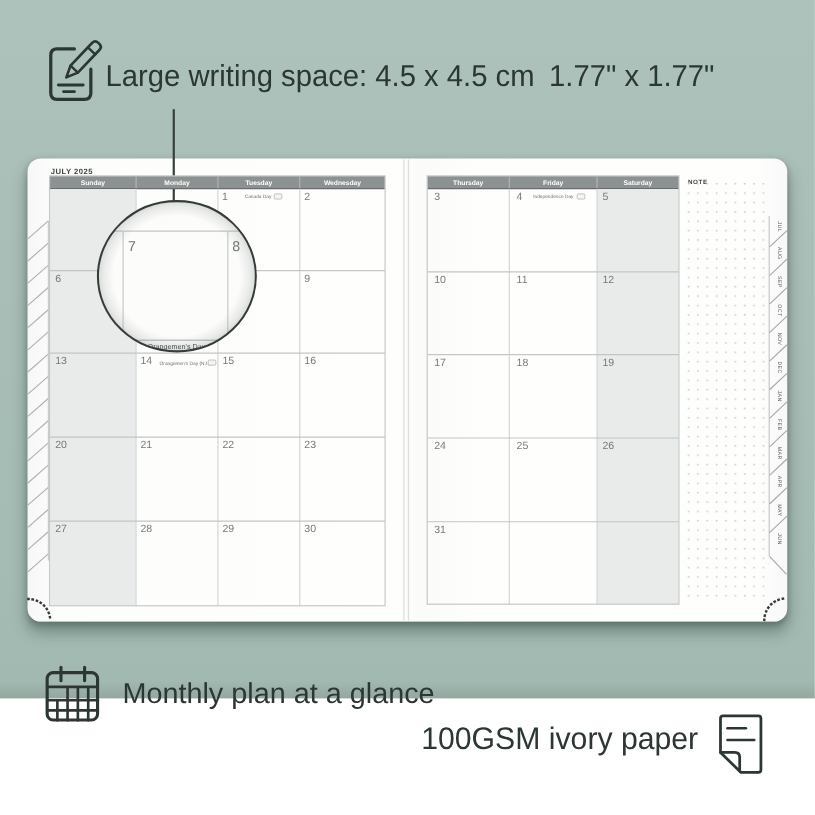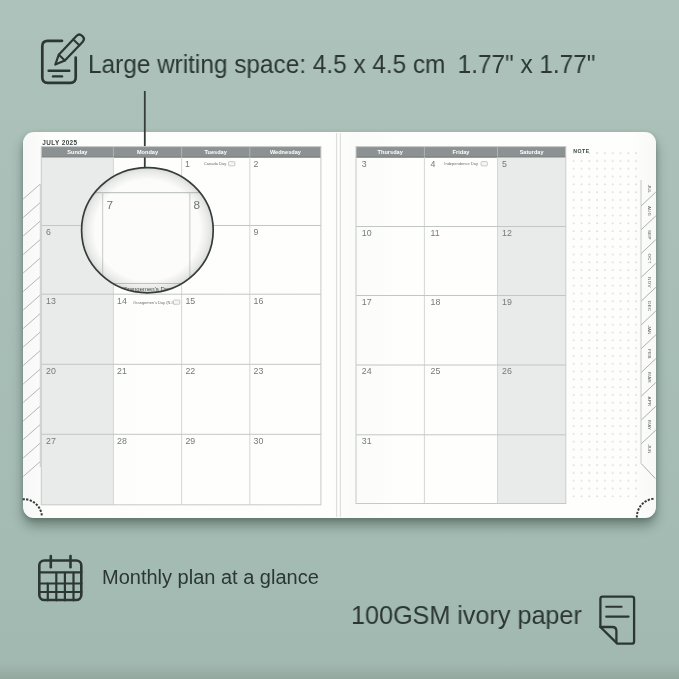--- a/index.html
+++ b/index.html
@@ -1,33 +1,33 @@
 <!DOCTYPE html>
 <html><head>
 <meta charset="utf-8">
 <style>
   html,body{margin:0;padding:0;}
   body{width:679px;height:679px;overflow:hidden;font-family:"Liberation Sans",sans-serif;-webkit-font-smoothing:antialiased;}
-  #stage{position:relative;width:679px;height:679px;background:linear-gradient(180deg,#acc2bb 0%,#a8beb7 40%,#a4bbb3 84%,#a2b9b1 97.5%,#93a89f 100%);}
+  #stage{position:relative;width:679px;height:582px;background:linear-gradient(180deg,#acc2bb 0%,#a8beb7 40%,#a4bbb3 84%,#a2b9b1 97.5%,#93a89f 100%);}
   .abs{position:absolute;}
   svg.abs{transform:translateZ(0);}
   .bigtext{will-change:transform;}
   .bigtext{color:#2c3734;white-space:pre;transform-origin:left top;line-height:1;}
 </style>
 </head>
 <body>
 <div id="stage">
 
   <div class="abs" style="left:23px;top:132px;width:633px;height:386px;border-radius:11px;box-shadow:0 8px 12px rgba(35,55,47,0.40),0 2px 4px rgba(35,55,47,0.25);"></div>
 
   <div class="abs" style="left:23px;top:132px;width:633px;height:386px;border-radius:11px;background:linear-gradient(90deg,#f6f7f6 0%,#fdfdfc 4%,#fefefd 48%,#fbfbfa 52%,#fefefd 60%,#fefefd 96%,#f7f8f7 100%);"></div>
 
   <div class="abs bigtext" style="left:87.6px;top:51.6px;font-size:25.2px;transform:scaleX(0.967);">Large writing space: 4.5 x 4.5 cm 1.77" x 1.77"</div>
 
-  <div class="abs bigtext" style="left:102px;top:567.4px;font-size:20px;">Monthly plan at a glance</div>
+  <div class="abs bigtext" style="left:102px;top:567.4px;font-size:24px;">Monthly plan at a glance</div>
 
   <div class="abs bigtext" style="left:350.6px;top:602.2px;font-size:26px;transform:scaleX(0.968);">100GSM ivory paper</div>
 
   <svg class="abs" style="left:0;top:0;" width="679" height="679" viewBox="0 0 679 679">
     <defs>
       <pattern id="dots" width="7.8" height="7.8" patternUnits="userSpaceOnUse" x="571.6" y="151">
         <rect x="1.5" y="1.5" width="1.3" height="1.3" fill="#c8ccca"></rect>
       </pattern>
       <clipPath id="magclip">
           <ellipse cx="147.4" cy="230.2" rx="65.2" ry="62"></ellipse>

